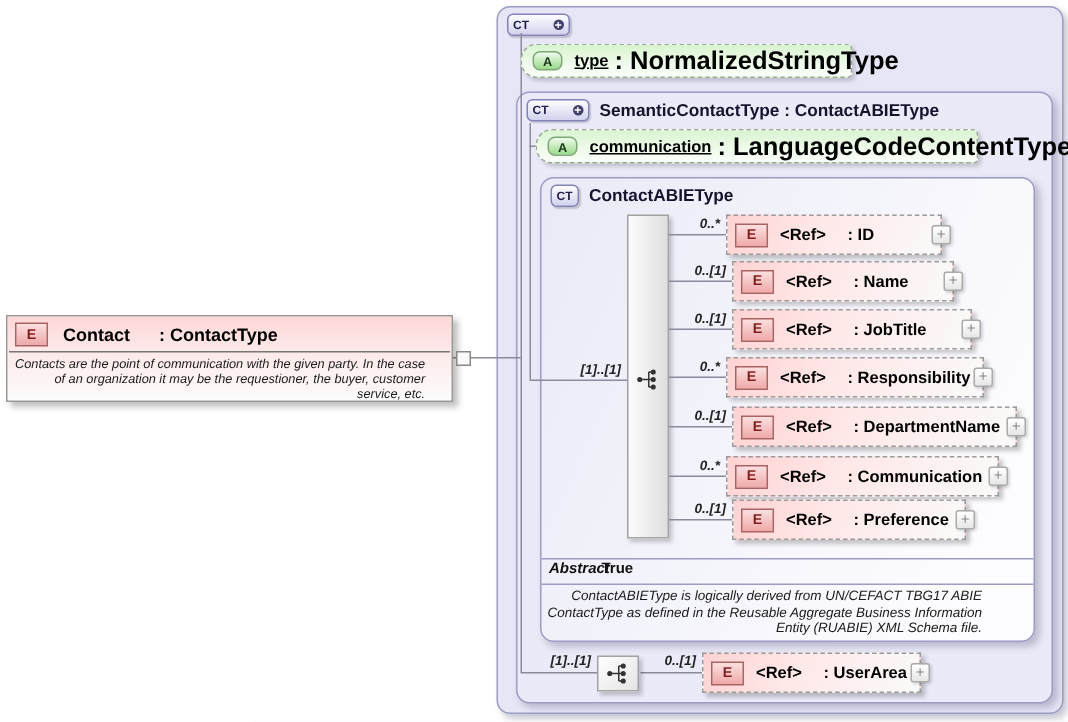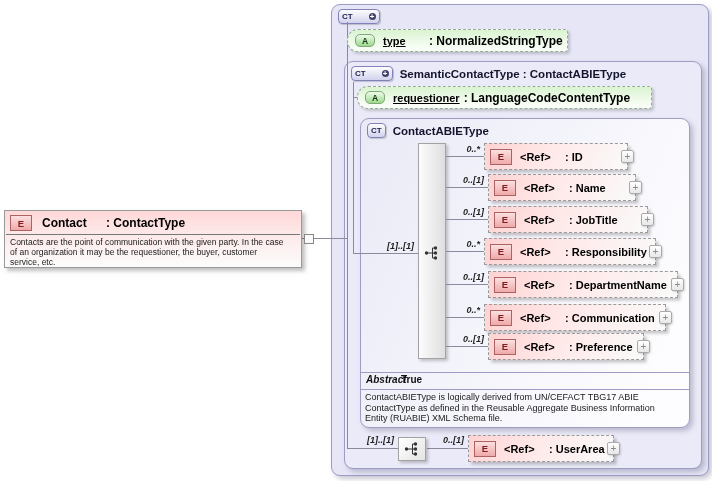--- a/index.html
+++ b/index.html
@@ -20,21 +20,21 @@
   
   .attr-box{position:absolute;height:23px;display:flex;align-items:center;
             border:1px dashed #99a899;border-radius:11px 3px 3px 11px;
             background:linear-gradient(180deg,#d9f4d0 0%,#eefae9 55%,#fbfefa 100%);
             box-shadow:2px 2px 3px rgba(0,0,0,.18);padding-left:7px;box-sizing:border-box;}
   .a-badge{width:18px;height:11px;border:1px solid #7fa877;border-radius:5px;flex:none;
            background:linear-gradient(#f0fbec,#9bd98b);display:flex;align-items:center;justify-content:center;
            font-size:8.5px;font-weight:bold;color:#173517;}
   .attr-name{font-weight:bold;font-size:11px;color:#000;margin-left:8px;white-space:nowrap;text-decoration:underline;}
   .attr-name.fixed{width:42px;}
-  .attr-type{font-weight:bold;font-size:12px;color:#000;white-space:nowrap;margin-left:4px;}
+  .attr-type{font-weight:bold;font-size:17px;color:#000;white-space:nowrap;margin-left:4px;}
   
   .elem-box{position:absolute;height:27px;display:flex;align-items:center;
             border:1px dashed #9a9a9a;
             background:linear-gradient(118deg,#ffd2d2 0%,#ffe7e7 40%,#fafafa 100%);
             box-shadow:2.5px 2.5px 3px rgba(0,0,0,.22);padding-left:5px;box-sizing:border-box;}
   .e-badge{width:20px;height:14px;border:1px solid #aa6262;flex:none;
            background:linear-gradient(#fbe0e0,#efa9a9);display:flex;align-items:center;justify-content:center;
            font-weight:bold;font-size:9.5px;color:#801c1c;}
   .elem-ref{font-weight:bold;font-size:11px;margin-left:8px;width:45px;white-space:nowrap;color:#000;}
   .elem-name{font-weight:bold;font-size:11px;white-space:nowrap;color:#000;}
@@ -48,21 +48,21 @@
               white-space:nowrap;text-align:right;}
   .seqbar{position:absolute;left:418px;top:143px;width:28px;height:216px;border:1px solid #a3a3a3;
           background:linear-gradient(90deg,#fcfcfc,#ececec 55%,#dedede);
           box-shadow:2px 2px 3px rgba(0,0,0,.22);box-sizing:border-box;}
   .seqbox{position:absolute;border:1px solid #a3a3a3;background:linear-gradient(135deg,#ffffff,#e4e4e4);
           box-shadow:2px 2px 3px rgba(0,0,0,.22);display:flex;align-items:center;justify-content:center;
           box-sizing:border-box;}
   .sep{position:absolute;height:1px;background:#9c9cc4;}
   .meta-label{position:absolute;font-style:italic;font-size:10px;color:#111;font-weight:bold;}
   .meta-value{position:absolute;font-weight:bold;font-size:10px;color:#111;}
-  .doc{position:absolute;color:#1a1a1a;}
+  .doc{position:absolute;font-style:italic;color:#1a1a1a;text-align:right;}
   .doc .ln{white-space:nowrap;}
   
   .contact-box{position:absolute;left:4px;top:210px;width:298px;height:58px;border:1px solid #999;
                background:linear-gradient(180deg,#ffd8d8 0%,#fdeaea 45%,#fcfcfc 100%);
                box-shadow:3px 3px 4px rgba(0,0,0,.25);box-sizing:border-box;}
   .contact-title{display:flex;align-items:center;padding:4px 5px 0 5px;}
   .contact-name{font-weight:bold;font-size:12px;margin-left:10px;width:64px;color:#000;}
   .contact-type{font-weight:bold;font-size:12px;color:#000;white-space:nowrap;}
   .connector-sq{position:absolute;left:304px;top:234px;width:8px;height:8px;border:1px solid #888;
                 background:#fafafa;box-sizing:content-box;}
@@ -134,21 +134,21 @@
   </div>
 
   <div class="attr-box" style="left:347px;top:29px;width:221px;">
     <span class="a-badge">A</span>
     <span class="attr-name fixed">type</span>
     <span class="attr-type">: NormalizedStringType</span>
   </div>
 
   <div class="attr-box" style="left:357px;top:86px;width:295px;">
     <span class="a-badge">A</span>
-    <span class="attr-name">requestioner</span>
+    <span class="attr-name">communication</span>
     <span class="attr-type">: LanguageCodeContentType</span>
   </div>
 
   <div class="line" style="left:446px;top:156px;width:38px;height:1px;"></div>
   <div class="card-label" style="left:440px;top:144px;width:40px;">0..*</div>
   <div class="elem-box" style="left:484px;top:143px;width:144px;">
     <span class="e-badge">E</span>
     <span class="elem-ref">&lt;Ref&gt;</span>
     <span class="elem-name">: ID</span>
     <span class="expand-btn">+</span>

